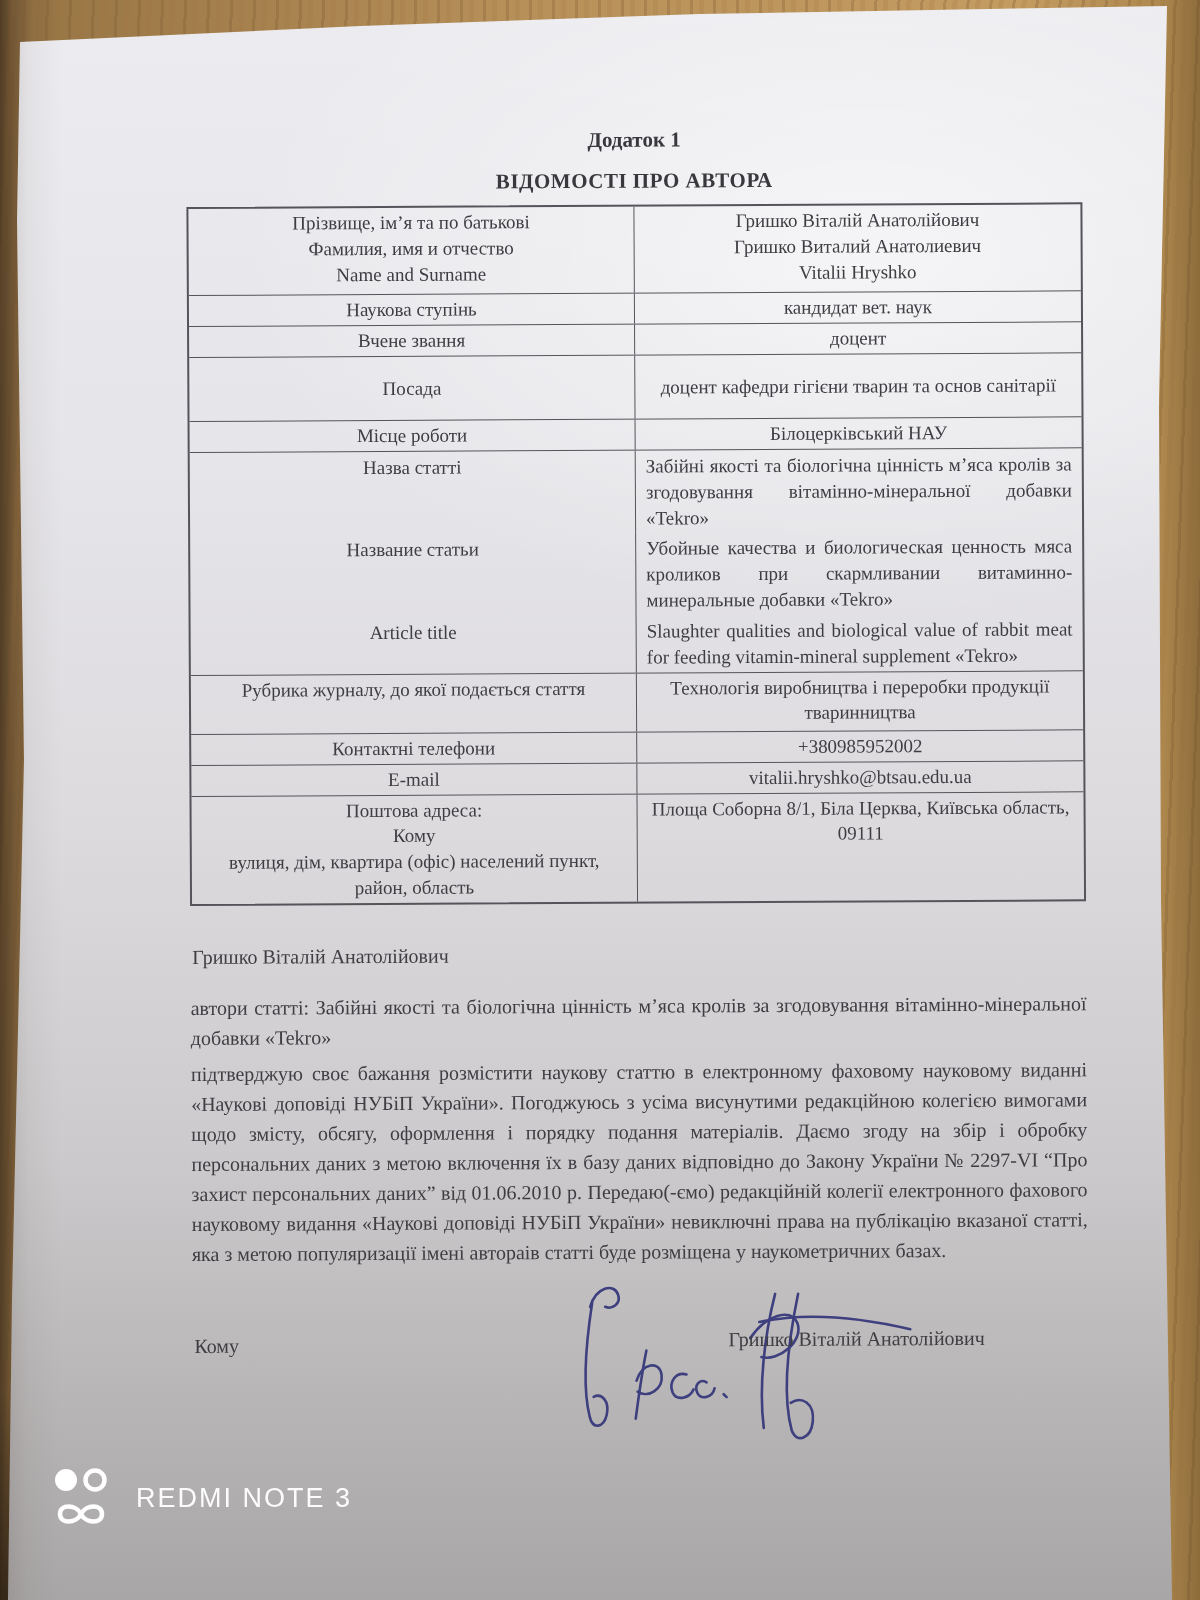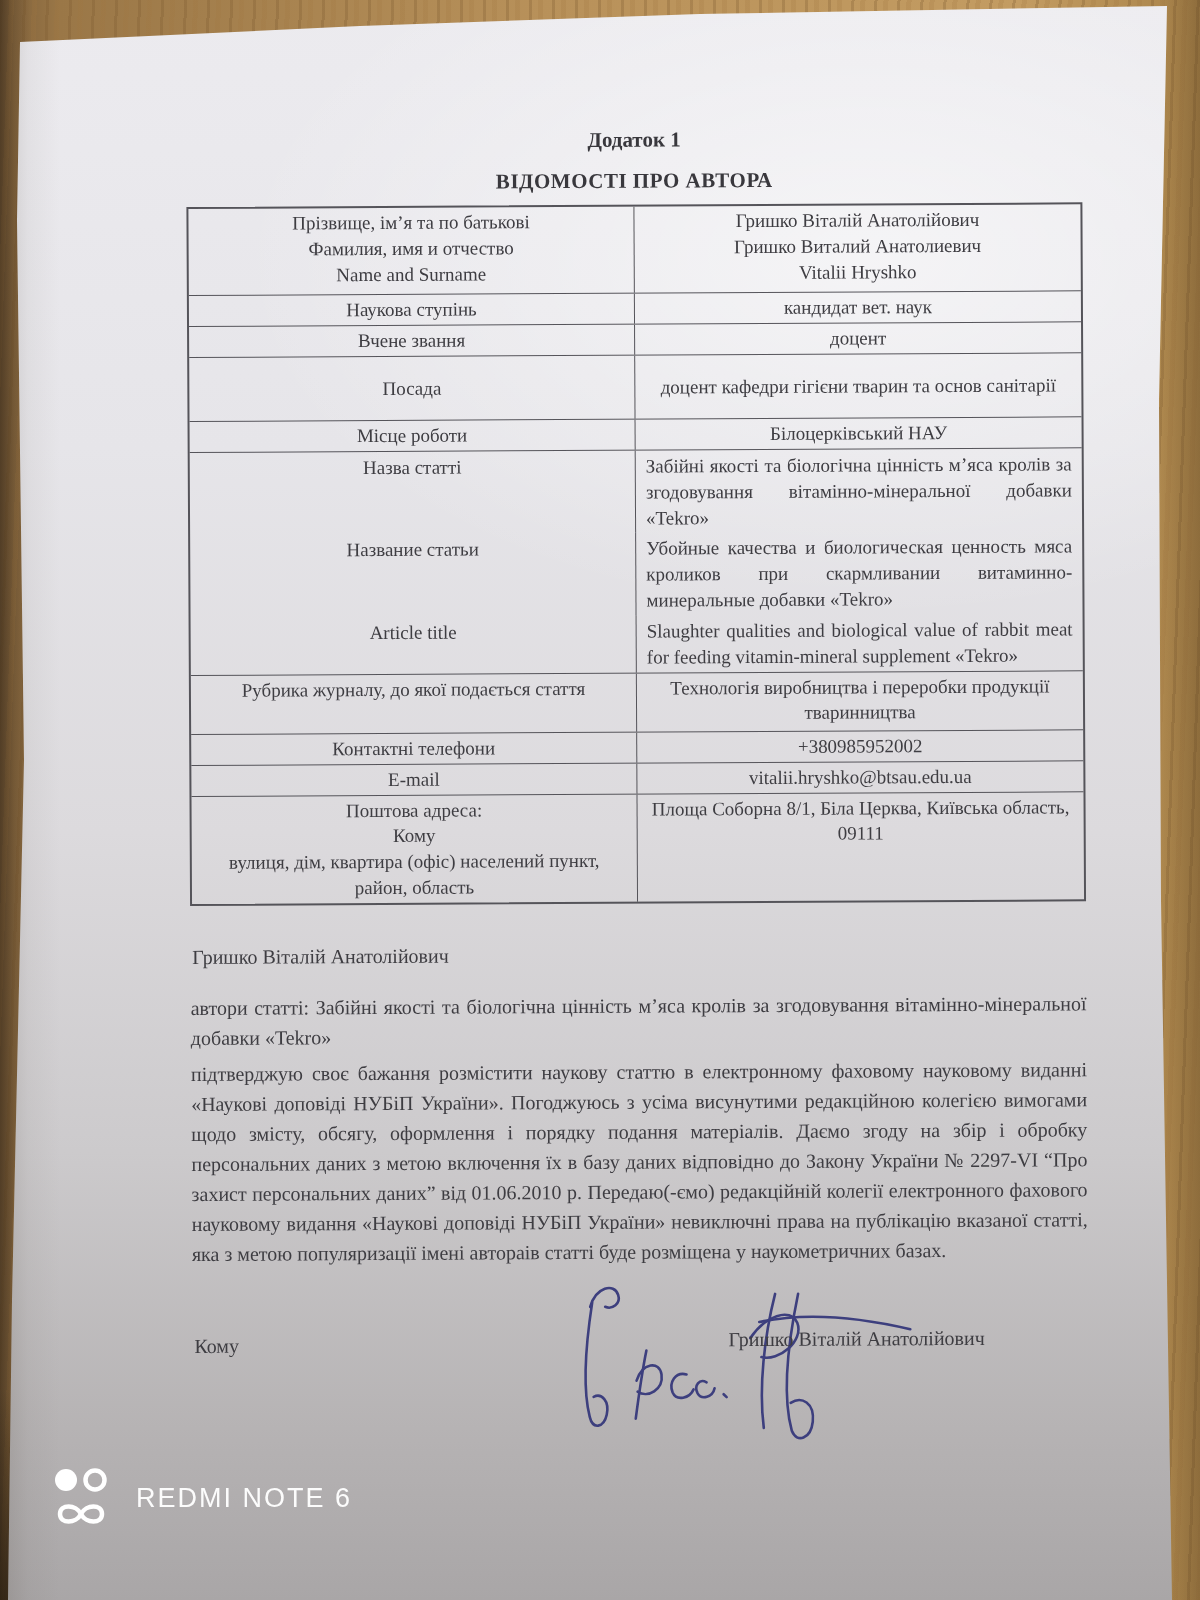--- a/index.html
+++ b/index.html
@@ -159,15 +159,15 @@
   </div>
 </div>
 
 <div class="watermark">
   <svg width="62" height="66" viewBox="0 0 62 66" fill="none">
     <circle cx="14" cy="14" r="11" fill="#ffffff"></circle>
     <circle cx="43" cy="14" r="9.5" stroke="#ffffff" stroke-width="4.5"></circle>
     <path d="M8,48 C8,38 24,38 29,48 C34,58 50,58 50,48 C50,38 34,38 29,48 C24,58 8,58 8,48 Z" stroke="#ffffff" stroke-width="4.5"></path>
   </svg>
   <div class="wm-text">
-    <div>REDMI NOTE 6</div>
+    <div>REDMI NOTE 3</div>
   </div>
 </div>
 
 </body></html>

